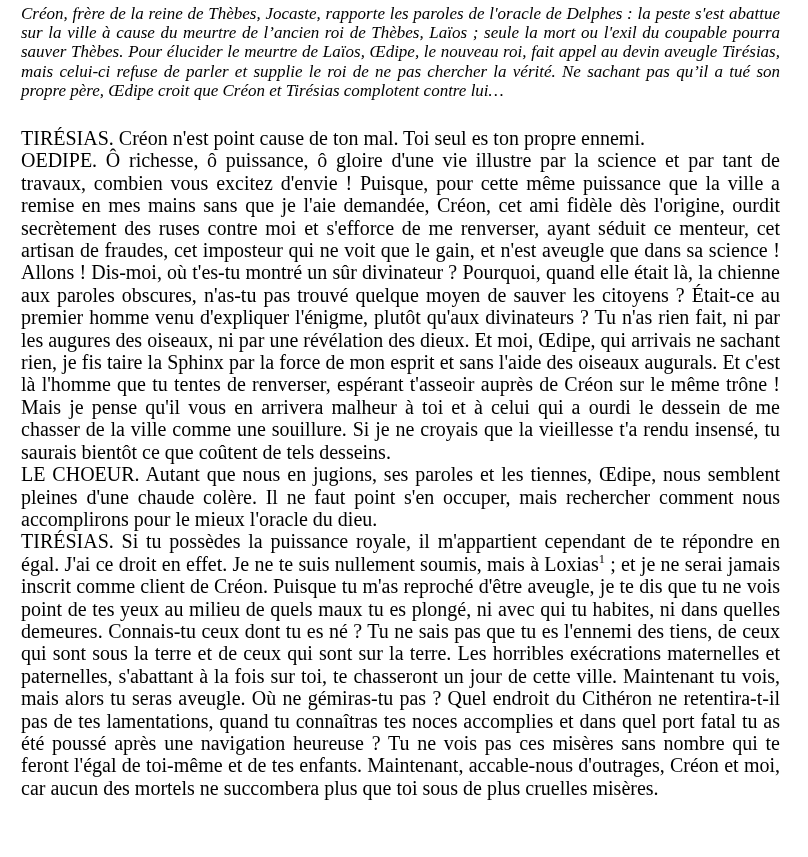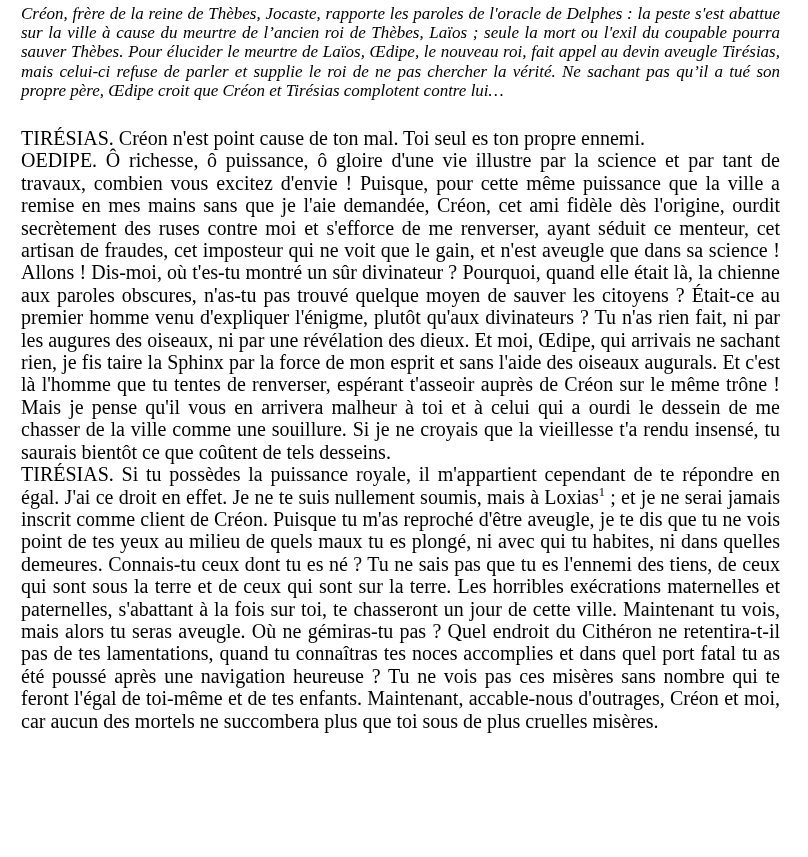--- a/index.html
+++ b/index.html
@@ -46,18 +46,19 @@
 <div class="page">
 
   <p class="intro">Créon, frère de la reine de Thèbes, Jocaste, rapporte les paroles de l'oracle de Delphes&nbsp;: la peste s'est abattue sur la ville à cause du meurtre de l’ancien roi de Thèbes, Laïos&nbsp;; seule la mort ou l'exil du coupable pourra sauver Thèbes. Pour élucider le meurtre de Laïos, Œdipe, le nouveau roi, fait appel au devin aveugle Tirésias, mais celui-ci refuse de parler et supplie le roi de ne pas chercher la vérité. Ne sachant pas qu’il a tué son propre père, Œdipe croit que Créon et Tirésias complotent contre lui…</p>
 
   <div class="dialogue">
 
     <p><span>TIRÉSIAS.</span><span> Créon n'est point cause de ton mal. Toi seul es ton propre ennemi.</span></p>
 
     <p><span>OEDIPE.</span><span> Ô richesse, ô puissance, ô gloire d'une vie illustre par la science et par tant de travaux, combien vous excitez d'envie&nbsp;! Puisque, pour cette même puissance que la ville a remise en mes mains sans que je l'aie demandée, Créon, cet ami fidèle dès l'origine, ourdit secrètement des ruses contre moi et s'efforce de me renverser, ayant séduit ce menteur, cet artisan de fraudes, cet imposteur qui ne voit que le gain, et n'est aveugle que dans sa science&nbsp;! Allons&nbsp;! Dis-moi, où t'es-tu montré un sûr divinateur&nbsp;? Pourquoi, quand elle était là, la chienne aux paroles obscures, n'as-tu pas trouvé quelque moyen de sauver les citoyens&nbsp;? Était-ce au premier homme venu d'expliquer l'énigme, plutôt qu'aux divinateurs&nbsp;? Tu n'as rien fait, ni par les augures des oiseaux, ni par une révélation des dieux. Et moi, Œdipe, qui arrivais ne sachant rien, je fis taire la Sphinx par la force de mon esprit et sans l'aide des oiseaux augurals. Et c'est là l'homme que tu tentes de renverser, espérant t'asseoir auprès de Créon sur le même trône&nbsp;! Mais je pense qu'il vous en arrivera malheur à toi et à celui qui a ourdi le dessein de me chasser de la ville comme une souillure. Si je ne croyais que la vieillesse t'a rendu insensé, tu saurais bientôt ce que coûtent de tels desseins.</span></p>
 
+    <p><span>LE CHOEUR.</span><span> Autant que nous en jugions, ses paroles et les tiennes, Œdipe, nous semblent pleines d'une chaude colère. Il ne faut point s'en occuper, mais rechercher comment nous accomplirons pour le mieux l'oracle du dieu.</span></p>
 
     <p><span>TIRÉSIAS.</span><span> Si tu possèdes la puissance royale, il m'appartient cependant de te répondre en égal. J'ai ce droit en effet. Je ne te suis nullement soumis, mais à Loxias</span><sup>1</sup><span>&nbsp;; et je ne serai jamais inscrit comme client de Créon. Puisque tu m'as reproché d'être aveugle, je te dis que tu ne vois point de tes yeux au milieu de quels maux tu es plongé, ni avec qui tu habites, ni dans quelles demeures. Connais-tu ceux dont tu es né&nbsp;? Tu ne sais pas que tu es l'ennemi des tiens, de ceux qui sont sous la terre et de ceux qui sont sur la terre. Les horribles exécrations maternelles et paternelles, s'abattant à la fois sur toi, te chasseront un jour de cette ville. Maintenant tu vois, mais alors tu seras aveugle. Où ne gémiras-tu pas&nbsp;? Quel endroit du Cithéron ne retentira-t-il pas de tes lamentations, quand tu connaîtras tes noces accomplies et dans quel port fatal tu as été poussé après une navigation heureuse&nbsp;? Tu ne vois pas ces misères sans nombre qui te feront l'égal de toi-même et de tes enfants. Maintenant, accable-nous d'outrages, Créon et moi, car aucun des mortels ne succombera plus que toi sous de plus cruelles misères.</span></p>
 
 
   </div>
 </div>
 
 </body></html>

